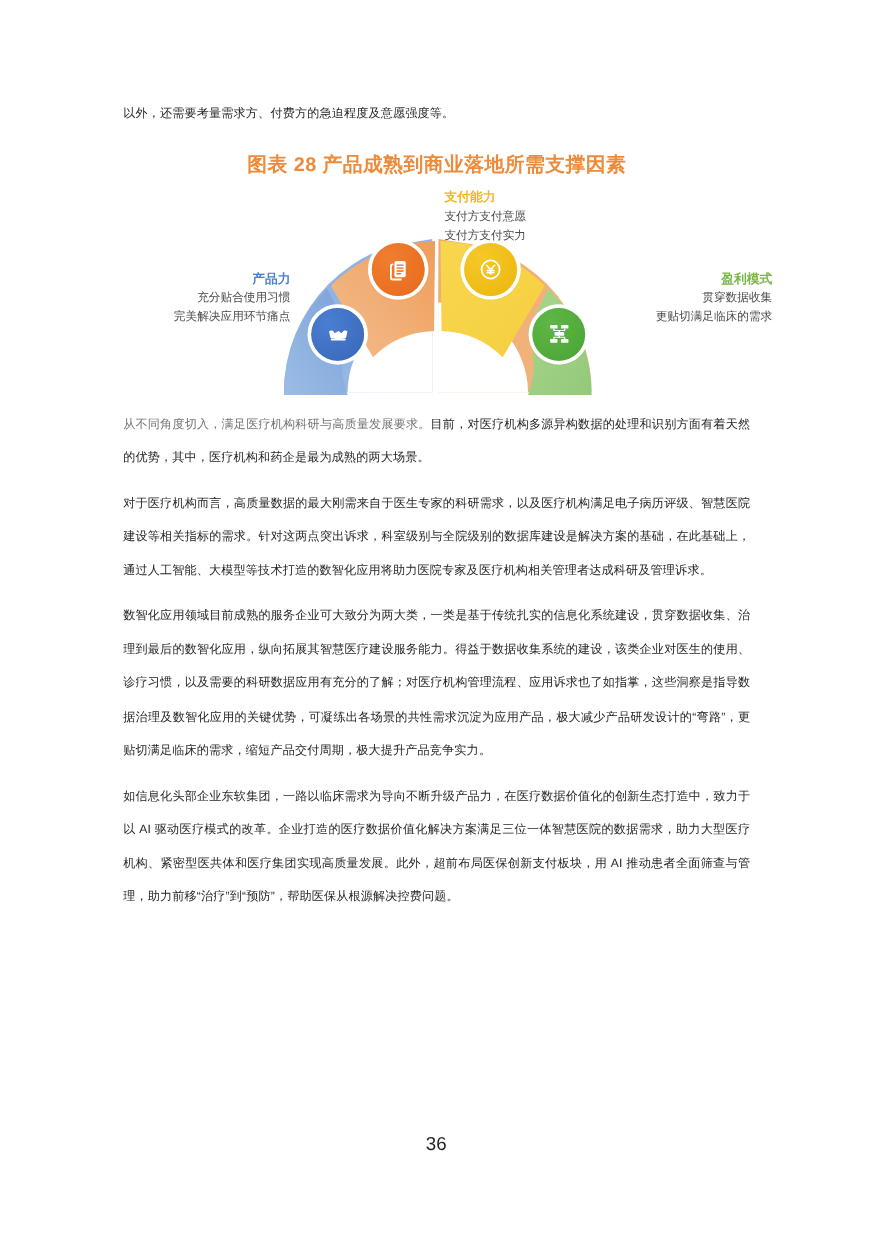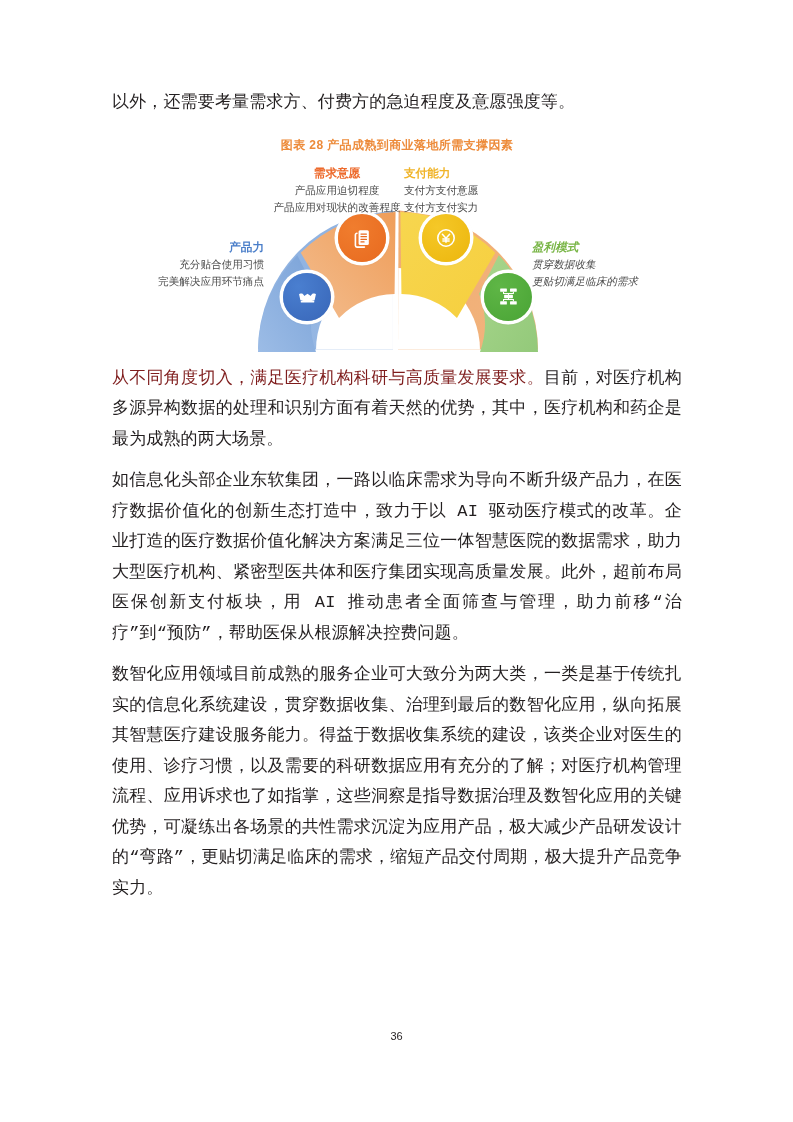--- a/index.html
+++ b/index.html
@@ -24,42 +24,41 @@
   .content {
     position: absolute;
     left: 112px;
     top: 88px;
     width: 570px;
   }
 
   
   p.body-text {
     margin: 0 0 11px 0;
-    font-size: 17px;
+    font-size: 11px;
     line-height: 30.5px;
     text-align: justify;
     text-justify: inter-character;
     letter-spacing: 0.15px;
     color: #231f20;
-    font-family: Liberation Mono, monospace;
   }
   .lead-highlight {
-    color: #7f1d1d;
+    color: #737373;
   }
   .intro-para {
     margin-bottom: 14px;
   }
 
   
   .figure-block {
     margin: 18px 0 6px 0;
   }
   .figure-caption {
     text-align: center;
-    font-size: 12px;
+    font-size: 18px;
     font-weight: bold;
     color: #ed8b3a;
     letter-spacing: 0.4px;
     margin-bottom: 4px;
   }
   .diagram {
     position: relative;
     width: 570px;
     height: 200px;
     margin: 0 auto;
@@ -117,21 +116,21 @@
     white-space: nowrap;
   }
   .label-title {
     font-weight: bold;
     font-size: 11.6px;
     margin-bottom: 1px;
   }
   .lg-demand { left: 150px; top: 6px; text-align: center; width: 150px; }
   .lg-pay    { left: 292px; top: 6px; text-align: left;   width: 160px; }
   .lg-product{ left: -18px; top: 80px; text-align: right;  width: 170px; }
-  .lg-profit { left: 420px; top: 80px; text-align: left;  width: 170px; font-style: italic; }
+  .lg-profit { left: 420px; top: 80px; text-align: right;  width: 170px; }
 
   .t-demand .label-title  { color: #ed6a2c; }
   .t-pay .label-title     { color: #f0b429; }
   .t-product .label-title { color: #4a7ec9; }
   .t-profit .label-title  { color: #7ab648; }
 
   
   .icon-circle {
     position: absolute;
     width: 48px; height: 48px;
@@ -147,21 +146,21 @@
   .ic-chart { left: 372px; top: 115px; background: radial-gradient(circle at 32% 28%, #5fb646, #49a435); }
   .icon-circle svg { display: block; }
 
   
   .page-number {
     position: absolute;
     left: 0;
     top: 1030px;
     width: 793px;
     text-align: center;
-    font-size: 11px;
+    font-size: 17px;
     color: #231f20;
     font-family: "Liberation Sans", sans-serif;
   }
 </style>
 </head>
 <body>
 
 <div class="page">
   <div class="content">
 
@@ -251,25 +250,20 @@
             <rect x="13.6" y="17" width="7" height="3.4" rx="0.6"></rect>
             <g stroke="#ffffff" stroke-width="1.1" fill="none">
               <path d="M6.8 7 V8.8 H12 V10.3"></path>
               <path d="M17.1 7 V8.8 H12 V10.3"></path>
               <path d="M6.8 17 V15.2 H12 V13.7"></path>
               <path d="M17.1 17 V15.2 H12 V13.7"></path>
             </g>
           </svg>
         </div>
 
-        <div class="label-group lg-demand t-demand">
-          <div class="label-title">需求意愿</div>
-          <div>产品应用迫切程度</div>
-          <div>产品应用对现状的改善程度</div>
-        </div>
 
         <div class="label-group lg-pay t-pay">
           <div class="label-title">支付能力</div>
           <div>支付方支付意愿</div>
           <div>支付方支付实力</div>
         </div>
 
         <div class="label-group lg-product t-product">
           <div class="label-title">产品力</div>
           <div>充分贴合使用习惯</div>
@@ -280,22 +274,23 @@
           <div class="label-title">盈利模式</div>
           <div>贯穿数据收集</div>
           <div>更贴切满足临床的需求</div>
         </div>
 
       </div>
     </div>
 
     <p class="body-text"><span class="lead-highlight">从不同角度切入，满足医疗机构科研与高质量发展要求。</span><span>目前，对医疗机构多源异构数据的处理和识别方面有着天然的优势，其中，医疗机构和药企是最为成熟的两大场景。</span></p>
 
+    <p class="body-text">对于医疗机构而言，高质量数据的最大刚需来自于医生专家的科研需求，以及医疗机构满足电子病历评级、智慧医院建设等相关指标的需求。针对这两点突出诉求，科室级别与全院级别的数据库建设是解决方案的基础，在此基础上，通过人工智能、大模型等技术打造的数智化应用将助力医院专家及医疗机构相关管理者达成科研及管理诉求。</p>
+
+    <p class="body-text">数智化应用领域目前成熟的服务企业可大致分为两大类，一类是基于传统扎实的信息化系统建设，贯穿数据收集、治理到最后的数智化应用，纵向拓展其智慧医疗建设服务能力。得益于数据收集系统的建设，该类企业对医生的使用、诊疗习惯，以及需要的科研数据应用有充分的了解；对医疗机构管理流程、应用诉求也了如指掌，这些洞察是指导数据治理及数智化应用的关键优势，可凝练出各场景的共性需求沉淀为应用产品，极大减少产品研发设计的“弯路”，更贴切满足临床的需求，缩短产品交付周期，极大提升产品竞争实力。</p>
 
     <p class="body-text">如信息化头部企业东软集团，一路以临床需求为导向不断升级产品力，在医疗数据价值化的创新生态打造中，致力于以 AI 驱动医疗模式的改革。企业打造的医疗数据价值化解决方案满足三位一体智慧医院的数据需求，助力大型医疗机构、紧密型医共体和医疗集团实现高质量发展。此外，超前布局医保创新支付板块，用 AI 推动患者全面筛查与管理，助力前移“治疗”到“预防”，帮助医保从根源解决控费问题。</p>
-
-    <p class="body-text">数智化应用领域目前成熟的服务企业可大致分为两大类，一类是基于传统扎实的信息化系统建设，贯穿数据收集、治理到最后的数智化应用，纵向拓展其智慧医疗建设服务能力。得益于数据收集系统的建设，该类企业对医生的使用、诊疗习惯，以及需要的科研数据应用有充分的了解；对医疗机构管理流程、应用诉求也了如指掌，这些洞察是指导数据治理及数智化应用的关键优势，可凝练出各场景的共性需求沉淀为应用产品，极大减少产品研发设计的“弯路”，更贴切满足临床的需求，缩短产品交付周期，极大提升产品竞争实力。</p>
 
 
   </div>
 
   <div class="page-number">36</div>
 </div>
 
 </body></html>

